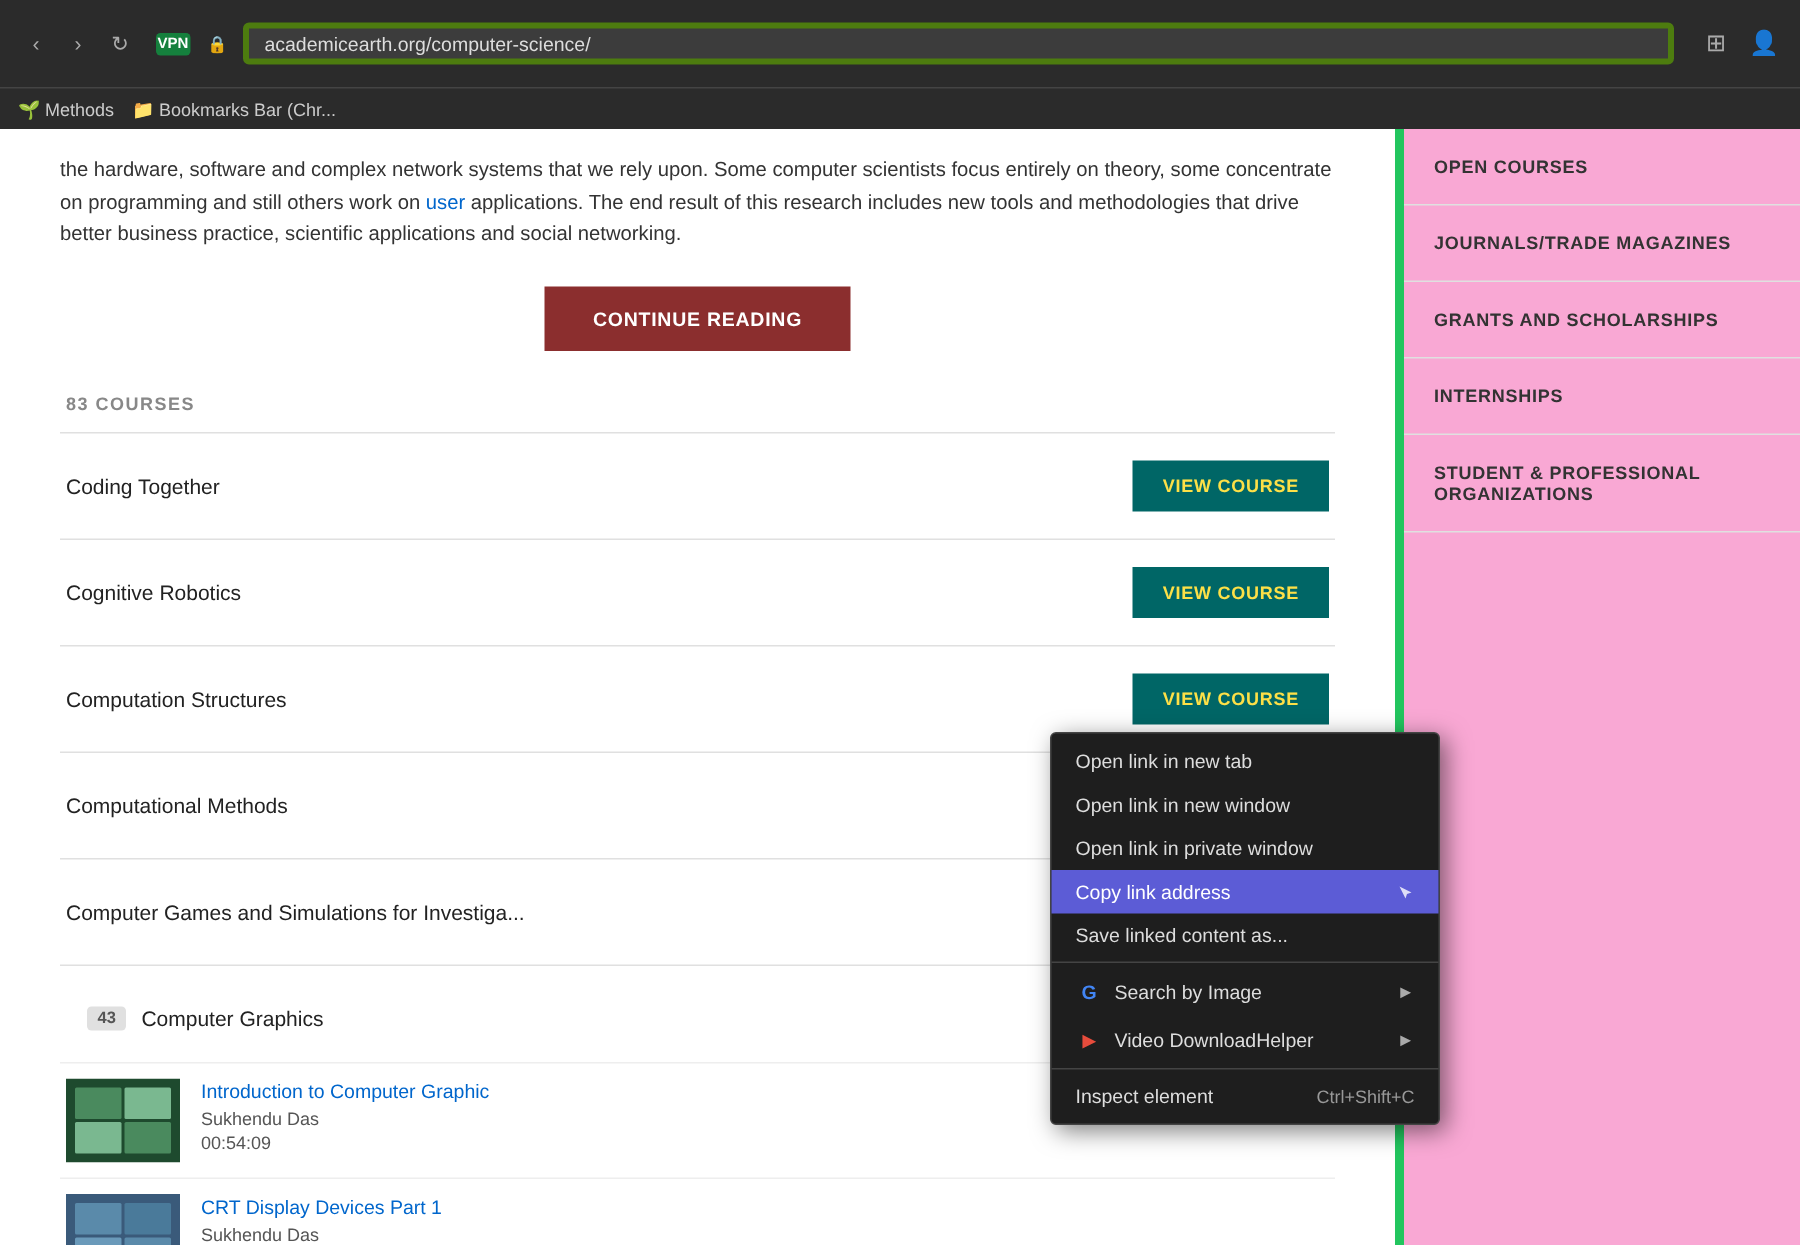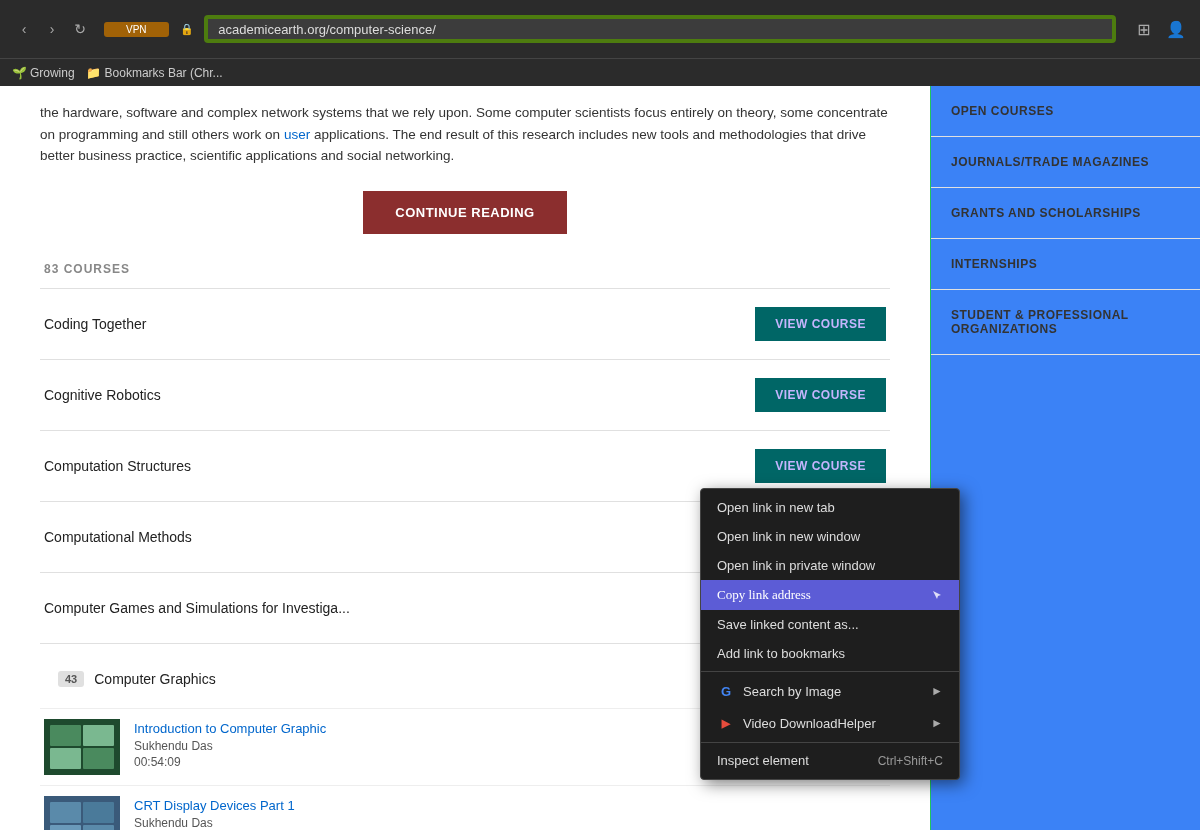--- a/index.html
+++ b/index.html
@@ -14,22 +14,22 @@
       padding: 0 12px;
       gap: 8px;
     }
     .browser-nav-buttons { display: flex; gap: 4px; align-items: center; }
     .nav-btn {
       background: none; border: none; color: #aaa; cursor: pointer;
       width: 24px; height: 24px; display: flex; align-items: center; justify-content: center;
       font-size: 14px;
     }
     .vpn-badge {
-      background: #a16207; color: #fff; font-size: 10px; font-weight: normal;
-      padding: 2px 22px; border-radius: 3px; margin: 0 4px;
+      background: #15803d; color: #fff; font-size: 10px; font-weight: bold;
+      padding: 2px 1px; border-radius: 3px; margin: 0 4px;
     }
     .lock-icon { color: #aaa; font-size: 11px; margin-right: 2px; }
     .address-bar {
       background: #3c3c3c; border: 4px solid #4d7c0f; border-radius: 4px;
       color: #ddd; font-size: 13px; padding: 4px 10px;
       flex: 1; height: 28px;
     }
     .browser-actions { display: flex; gap: 8px; margin-left: 8px; }
     .browser-action-btn {
       background: none; border: none; color: #aaa; cursor: pointer;
@@ -99,21 +99,21 @@
       justify-content: space-between;
       border-top: 1px solid #e0e0e0;
       padding: 18px 4px;
     }
     .course-name {
       font-size: 14px;
       color: #222;
     }
     .view-course-btn {
       background: #006666;
-      color: #c4b5fd;
+      color: #fde047;
       border: none;
       padding: 10px 20px;
       font-size: 12px;
       font-weight: bold;
       letter-spacing: 0.5px;
       cursor: pointer;
       text-transform: uppercase;
       white-space: nowrap;
     }
     .hide-course-btn {
@@ -210,38 +210,37 @@
       padding: 7px 16px;
       color: #ddd;
       font-size: 13px;
       cursor: pointer;
       justify-content: center;
       gap: 8px;
     }
     .context-menu-item.highlighted {
       background: #5c5cd6;
       color: #fff;
-      font-family: Liberation Serif, serif;
     }
     .context-menu-item .item-icon {
       width: 18px; height: 18px; flex-shrink: 0;
       display: flex; align-items: center; justify-content: center;
     }
     .context-menu-item .item-label { flex: 1; }
     .context-menu-item .item-shortcut { color: #999; font-size: 12px; }
     .context-menu-item .item-arrow { color: #aaa; font-size: 12px; }
     .context-menu-divider { height: 1px; background: #444; margin: 3px 0; }
     .google-icon { color: #4285f4; font-size: 13px; font-weight: bold; }
     .vdh-icon { color: #e74c3c; font-size: 11px; font-weight: bold; }
 
     
     .right-sidebar {
       width: 270px;
-      background: #3b82f6;
-      border-left: 1px solid #22c55e;
+      background: #f9a8d4;
+      border-left: 6px solid #22c55e;
       flex-shrink: 0;
       padding: 0;
     }
     .sidebar-nav-item {
       padding: 18px 20px;
       border-bottom: 1px solid #e0e0e0;
       font-size: 12px;
       font-weight: bold;
       color: #333;
       letter-spacing: 0.5px;
@@ -263,21 +262,21 @@
   <input class="address-bar" type="text" value="academicearth.org/computer-science/" style="">
   <div class="browser-actions">
     <button class="browser-action-btn">⊞</button>
     <button class="browser-action-btn">👤</button>
   </div>
 </div>
 
 <div class="bookmarks-bar">
   <span class="bookmark-item">
     <span>🌱</span>
-    <span>Growing</span>
+    <span>Methods</span>
   </span>
   <span class="bookmark-item">
     <span>📁</span>
     <span>Bookmarks Bar (Chr...</span>
   </span>
 </div>
 
 <div class="page-content">
 
   <div class="main-content">
@@ -374,23 +373,20 @@
   </div>
   <div class="context-menu-item highlighted">
     <span class="item-label">Copy link address</span>
     <svg width="12" height="12" viewBox="0 0 12 12">
         <path d="M2 2 L6 10 L7 7 L10 6 Z" fill="#fff" opacity="0.8"></path>
       </svg>
   </div>
   <div class="context-menu-item">
     <span class="item-label">Save linked content as...</span>
   </div>
-  <div class="context-menu-item">
-    <span class="item-label">Add link to bookmarks</span>
-  </div>
   <div class="context-menu-divider"></div>
   <div class="context-menu-item">
     <span class="item-icon">
         <span class="google-icon">G</span>
       </span>
     <span class="item-label">Search by Image</span>
     <span class="item-arrow">►</span>
   </div>
   <div class="context-menu-item">
     <span class="item-icon">

